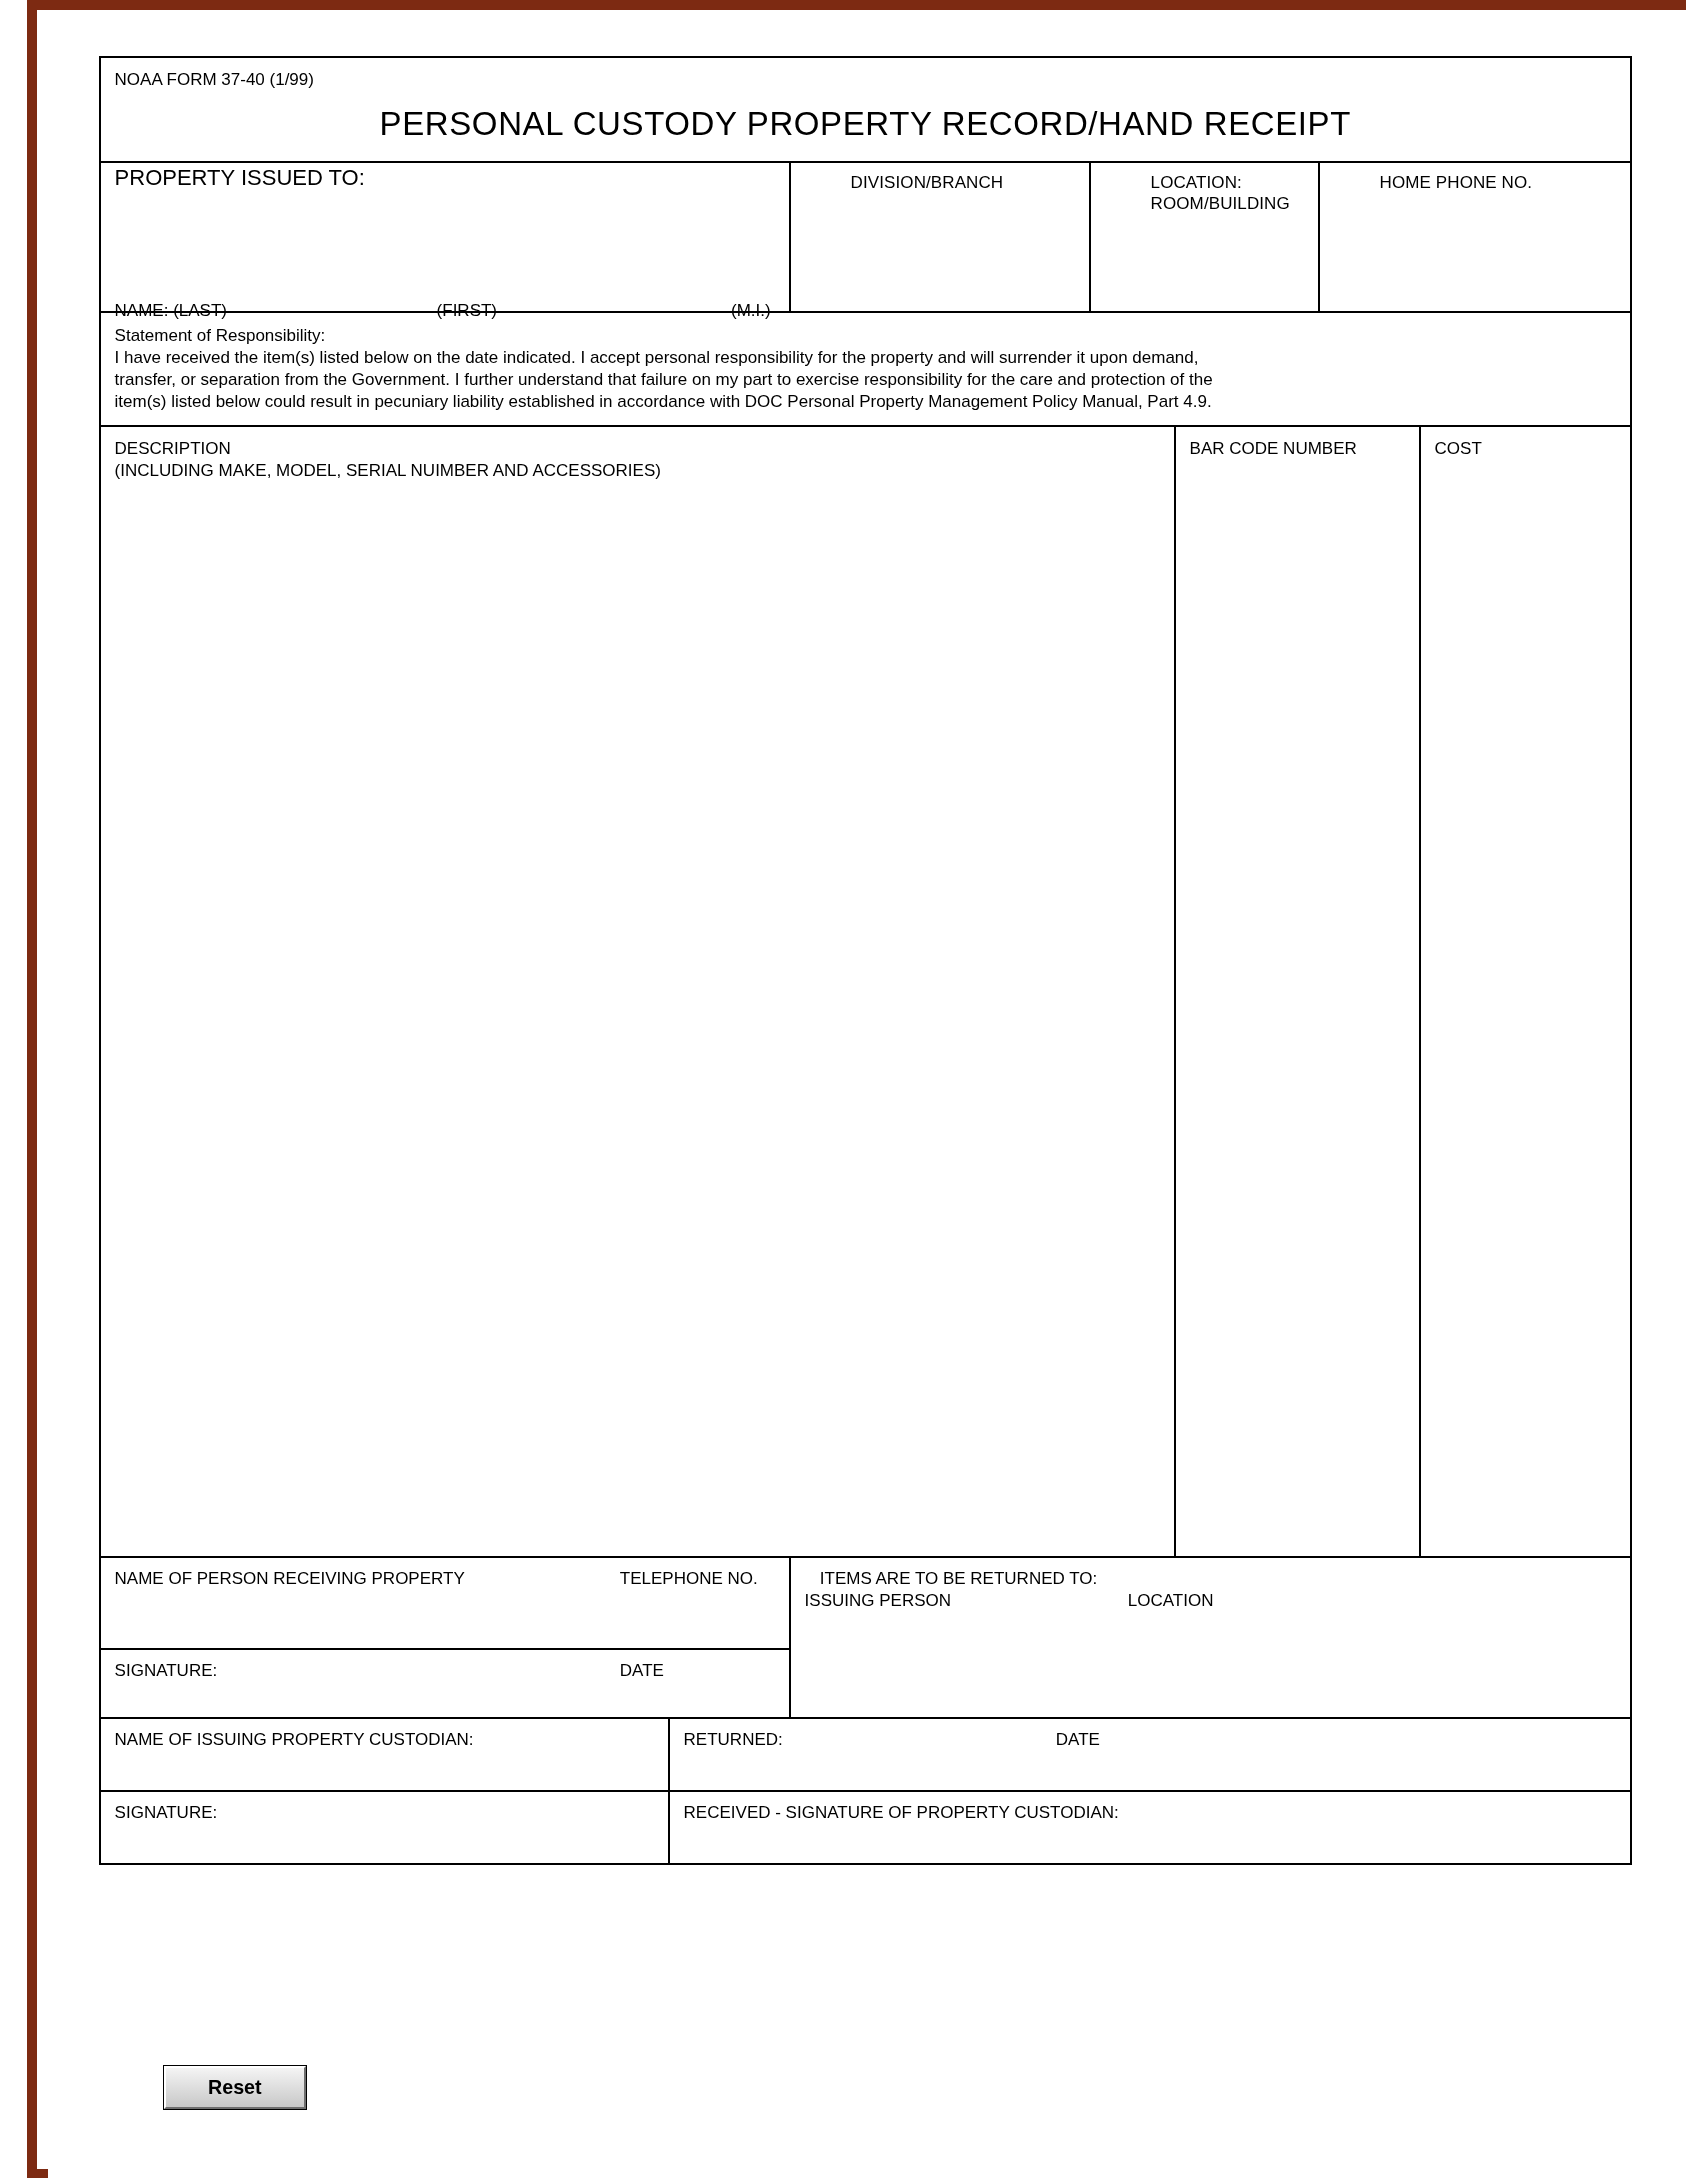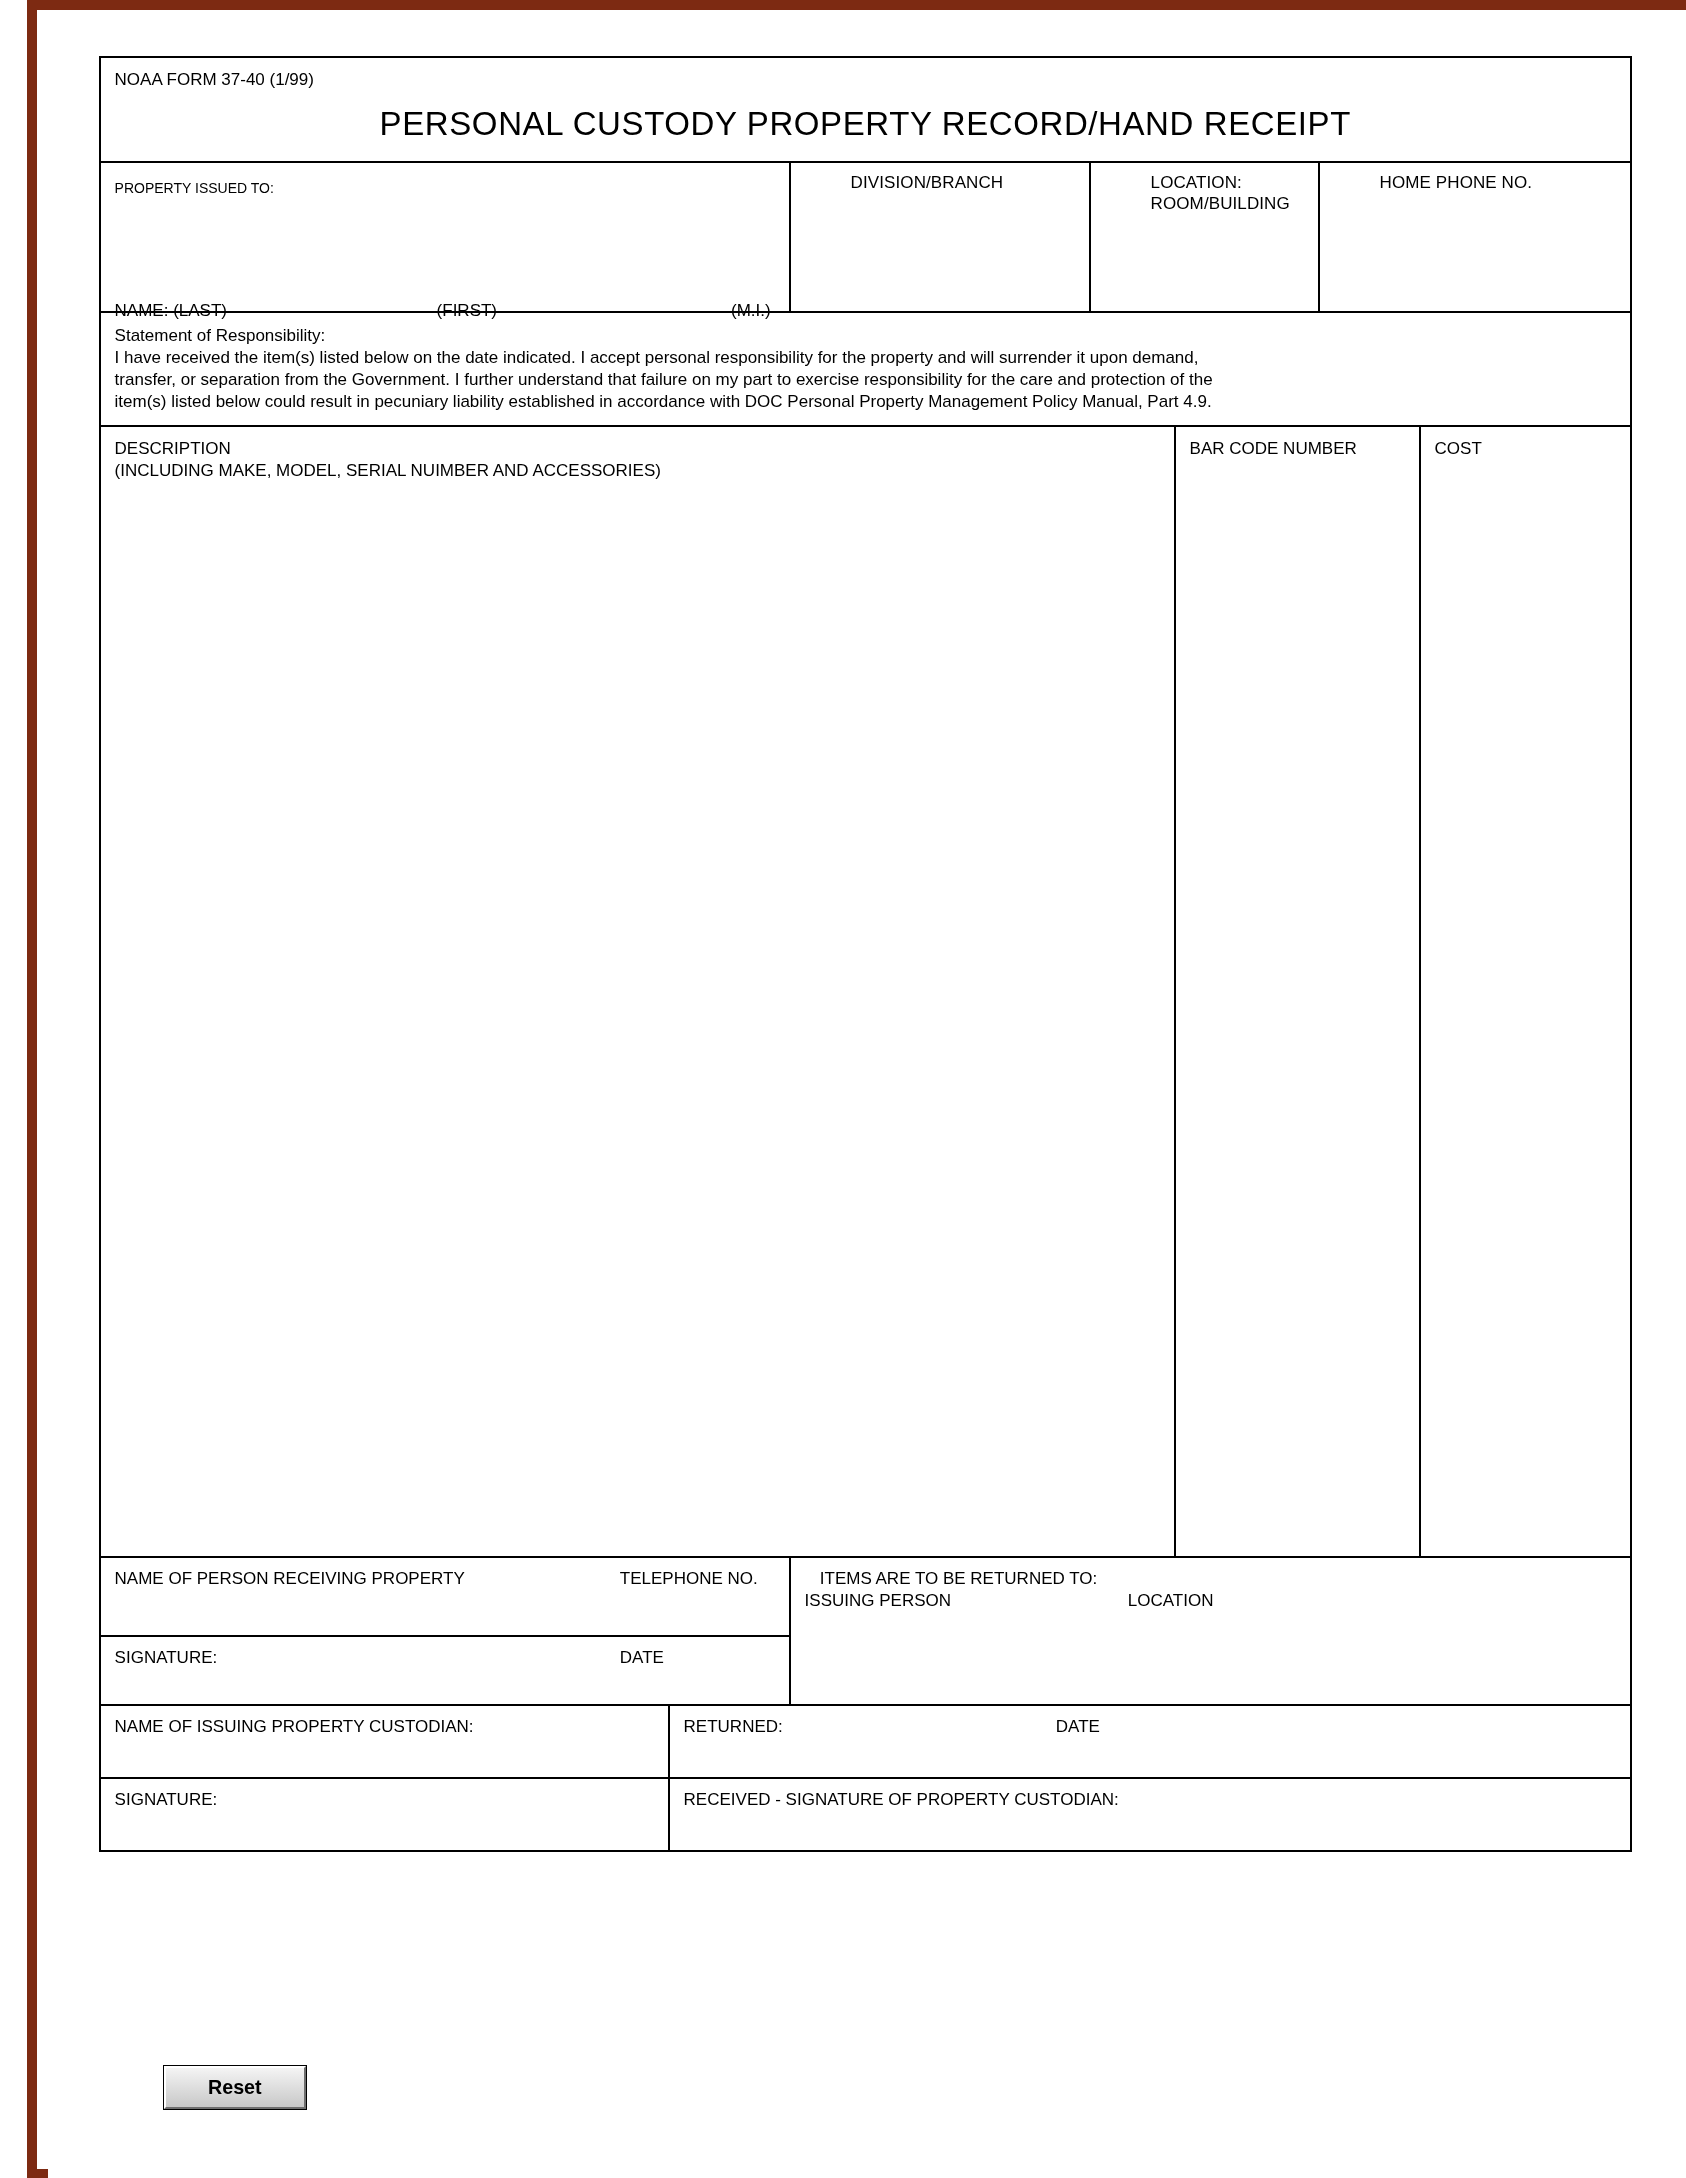--- a/index.html
+++ b/index.html
@@ -77,22 +77,22 @@
     letter-spacing: 0.6px;
     padding: 15.8px 0 17.7px 0;
     white-space: nowrap;
   }
 
   
   .issued-band { height: 150px; }
   .issued-left { width: 690px; position: relative; }
   .issued-left .top-label {
     position: absolute;
-    left: 13.8px; top: 17px;
-    font-size: 14px;
+    left: 13.8px; top: 2px;
+    font-size: 22px;
   }
   .issued-left .name-line {
     position: absolute;
     left: 13.8px; bottom: 9.9px;
     width: 662px;
     font-size: 17px;
   }
   .name-last { position: absolute; left: 0; }
   .name-first { position: absolute; left: 322px; }
   .name-mi { position: absolute; right: 5.9px; }
@@ -112,21 +112,21 @@
   .col-cost { width: 209px; }
   .col-head-txt {
     font-size: 17px;
     padding: 10.8px 0 0 13.8px;
     line-height: 1.3;
   }
 
   
   .recv-left { width: 690px; }
   .recv-right { flex: 1; }
-  .recv-row1 { height: 79px; position: relative; }
+  .recv-row1 { height: 92px; position: relative; }
   .recv-row2 { height: 67px; position: relative; }
   .abs-l { position: absolute; left: 13.8px; top: 10.8px; font-size: 17px; }
   .abs-m { position: absolute; left: 519px; top: 10.8px; font-size: 17px; }
   .abs-m2 { position: absolute; left: 519px; top: 10.8px; font-size: 17px; }
   .returned-to { position: absolute; left: 29px; top: 10.8px; font-size: 17px; }
   .returned-issuing { position: absolute; left: 13.8px; top: 32.5px; font-size: 17px; }
   .returned-loc { position: absolute; left: 337px; top: 32.5px; font-size: 17px; }
 
   
   .cust-left { width: 569px; text-align: right; }

